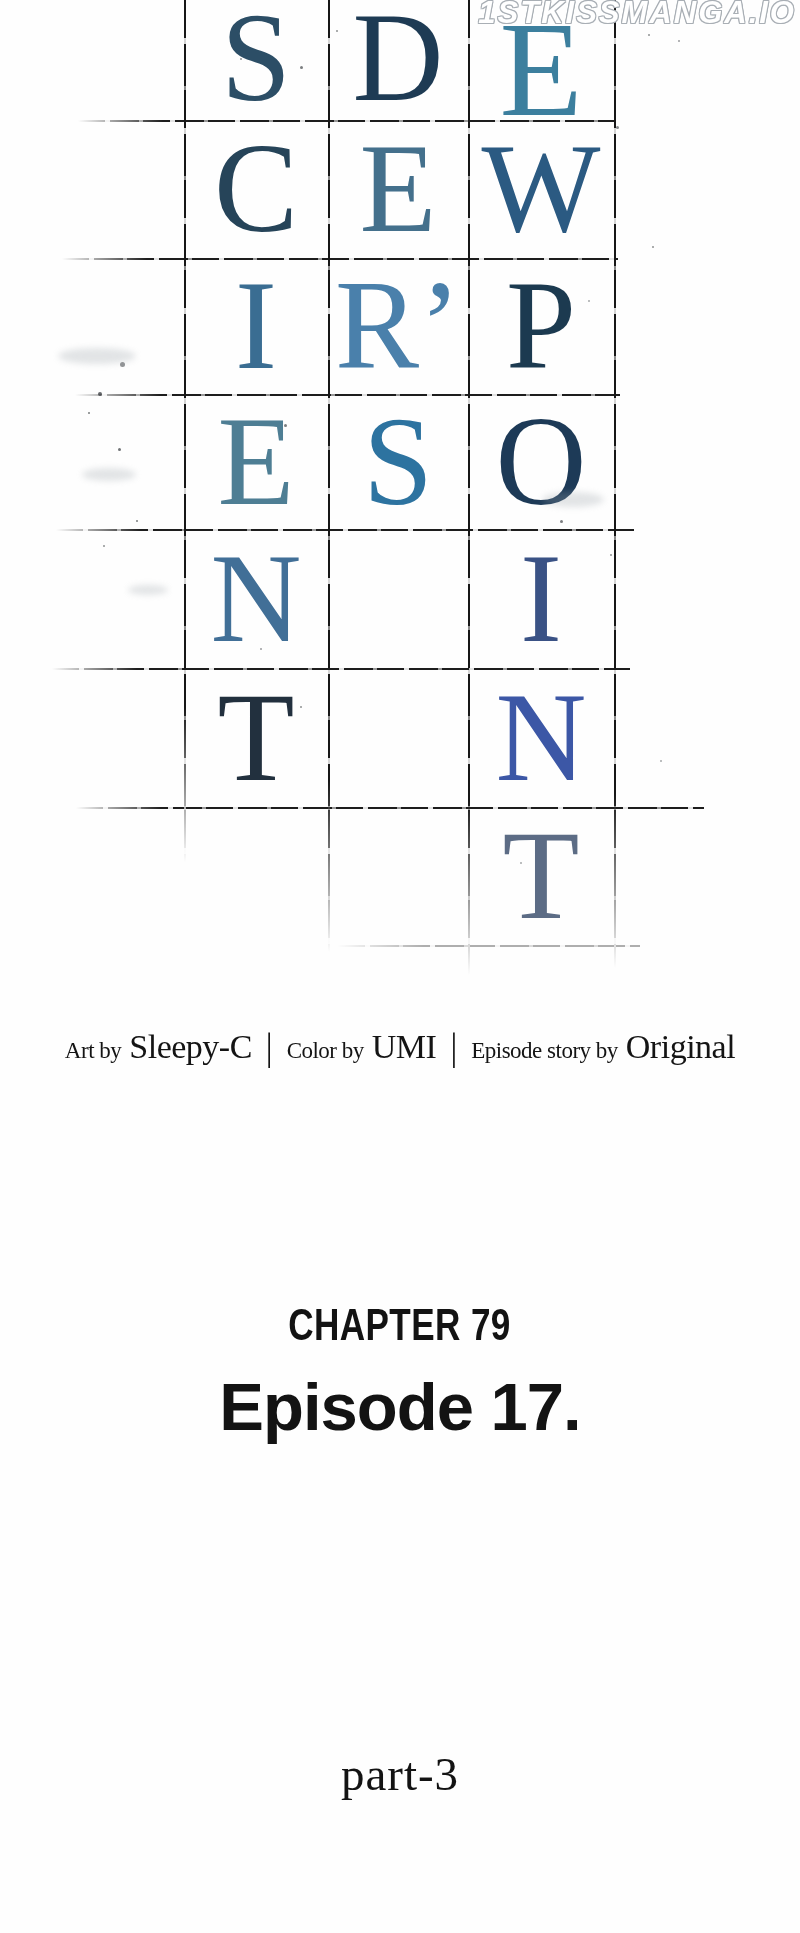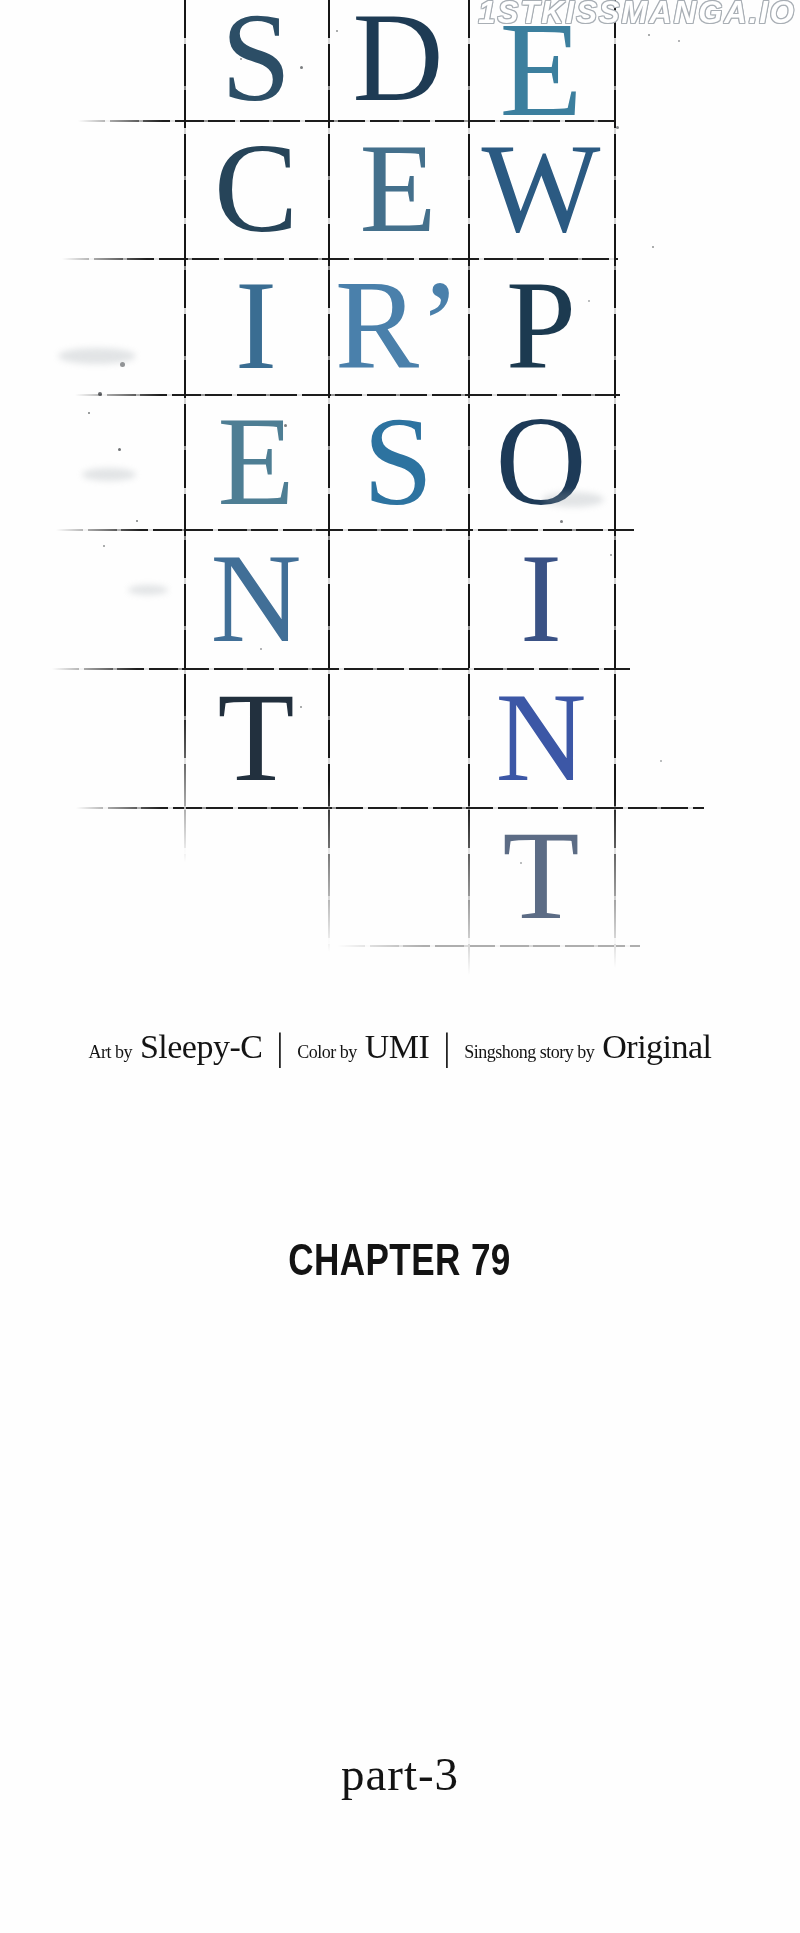--- a/index.html
+++ b/index.html
@@ -31,27 +31,27 @@
     background:linear-gradient(180deg,rgba(254,254,254,0) 82%,#fefefe 100%);}
   .letter-cell{position:absolute;display:flex;align-items:center;justify-content:center;
     font-family:"Liberation Serif",serif;font-size:126px;line-height:1;font-weight:normal;}
   .speck{position:absolute;border-radius:50%;background:#23282c;}
   .smudge{position:absolute;border-radius:50%;background:#9aa2a8;opacity:.28;filter:blur(3px);}
 
   
   #credits{position:absolute;top:1028px;left:0;width:100%;
     display:flex;align-items:baseline;justify-content:center;
     font-family:"Liberation Serif",serif;color:#141414;white-space:nowrap;}
-  .credit-label{font-size:18px;letter-spacing:-0.5px;}
+  .credit-label{font-size:23px;letter-spacing:-0.5px;}
   .credit-name{font-size:34px;margin-left:8px;letter-spacing:-0.5px;}
   .credit-sep{font-size:34px;margin:0 14px;transform:scaleY(1.15);display:inline-block;}
 
   
   .center-line{position:absolute;left:0;width:100%;text-align:center;color:#131313;}
-  #chapter-label{top:1234px;}
+  #chapter-label{top:1299px;}
   #chapter-label span{display:inline-block;transform:scaleX(.78);transform-origin:center;
     font-family:"Liberation Sans",sans-serif;font-weight:700;font-size:45px;letter-spacing:.5px;}
   #episode-title{top:1368px;}
   #episode-title span{display:inline-block;font-family:"Liberation Sans",sans-serif;
     font-weight:700;font-size:67px;letter-spacing:-1px;}
   #episode-subtitle{top:1521px;}
   #episode-subtitle span{display:inline-block;transform:scaleX(.8);transform-origin:center;
     font-family:"Liberation Sans",sans-serif;font-weight:700;font-size:43px;letter-spacing:1px;}
   #part-label{top:1747px;}
   #part-label span{font-family:"Liberation Serif",serif;font-size:47px;letter-spacing:1px;}
@@ -120,27 +120,30 @@
 
   <div id="watermark">1STKISSMANGA.IO</div>
 
   <div id="credits">
       <span class="credit-label">Art by</span>
       <span class="credit-name">Sleepy-C</span>
       <span class="credit-sep">|</span>
       <span class="credit-label">Color by</span>
       <span class="credit-name">UMI</span>
       <span class="credit-sep">|</span>
-      <span class="credit-label">Singshong story by</span>
+      <span class="credit-label">Episode story by</span>
       <span class="credit-name">Original</span>
     </div>
 
   <div id="chapter-label" class="center-line">
     <span>CHAPTER 79</span>
   </div>
 
+  <div id="episode-title" class="center-line">
+    <span>Episode 17.</span>
+  </div>
 
 
   <div id="part-label" class="center-line">
     <span>part-3</span>
   </div>
 
 </div>
 
 </body></html>

